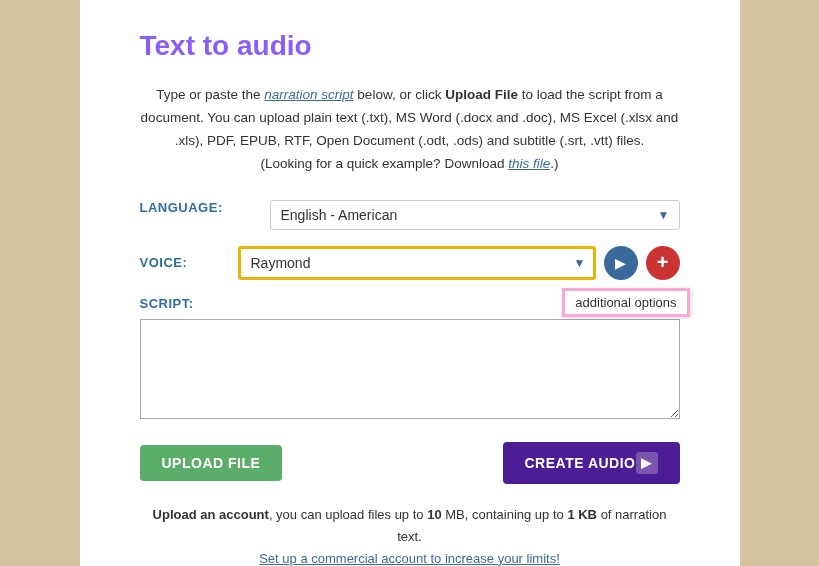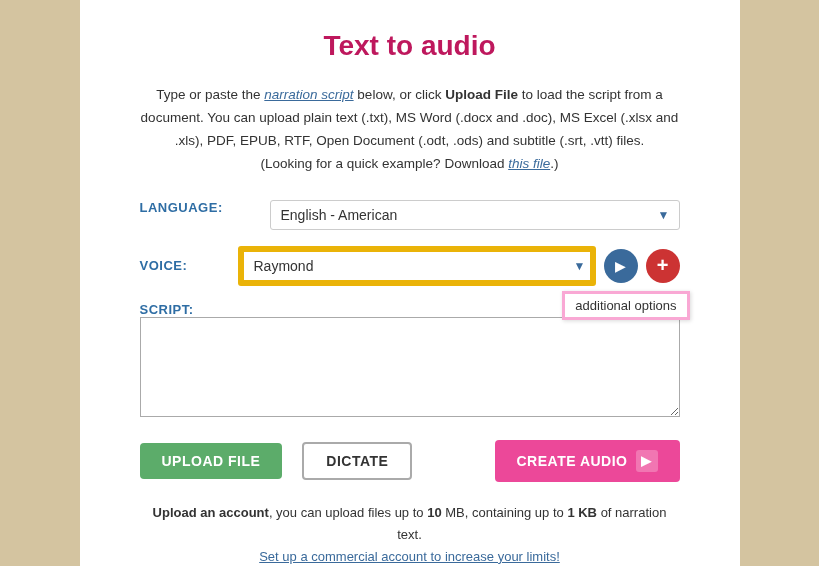--- a/index.html
+++ b/index.html
@@ -17,22 +17,22 @@
 
     .main-container {
       background: #fff;
       width: 660px;
       min-height: 566px;
       padding: 30px 60px 40px 60px;
       margin: 0 auto;
     }
 
     .page-title {
-      text-align: center;
-      color: #be185d;
+      text-align: left;
+      color: #8b5cf6;
       font-size: 28px;
       font-weight: bold;
       margin-bottom: 22px;
     }
 
     .description {
       text-align: center;
       color: #333;
       font-size: 13.5px;
       line-height: 1.7;
@@ -94,21 +94,21 @@
     }
 
     .voice-select-wrapper {
       flex: 1;
       position: relative;
     }
 
     .voice-select-wrapper select {
       width: 100%;
       padding: 6px 44px 6px 10px;
-      border: 6px solid #eab308;
+      border: 3px solid #eab308;
       border-radius: 3px;
       font-size: 14px;
       color: #333;
       appearance: none;
       background: #fff;
       cursor: pointer;
     }
 
     .btn-play {
       width: 34px;
@@ -154,20 +154,21 @@
       white-space: nowrap;
       box-shadow: 1px 1px 4px rgba(0,0,0,0.15);
       z-index: 10;
     }
 
     .script-label {
       color: #2e6da4;
       font-weight: bold;
       font-size: 13px;
       letter-spacing: 0.5px;
+      margin-bottom: 8px;
     }
 
     .script-textarea {
       width: 100%;
       height: 100px;
       border: 1px solid #aaa;
       resize: both;
       font-size: 14px;
       padding: 6px;
       color: #333;
@@ -199,32 +200,31 @@
       border: 2px solid #aaa;
       border-radius: 4px;
       padding: 9px 22px;
       font-size: 14px;
       font-weight: bold;
       cursor: pointer;
       letter-spacing: 0.5px;
     }
 
     .btn-create {
-      background: #ec4899;
+      background: #4c1d95;
       color: #fff;
       border: none;
       border-radius: 4px;
       padding: 10px 22px;
       font-size: 14px;
       font-weight: bold;
       cursor: pointer;
       letter-spacing: 0.5px;
       display: flex;
       align-items: center;
-      gap: 8px;
       margin-left: auto;
     }
 
     .btn-create .play-icon {
       width: 22px;
       height: 22px;
       background: rgba(255,255,255,0.25);
       border-radius: 3px;
       display: flex;
       align-items: center;
@@ -297,21 +297,20 @@
     </div>
   </div>
 
   <div>
     <div class="script-label">SCRIPT:</div>
     <textarea class="script-textarea" style=""></textarea>
   </div>
 
   <div class="buttons-row">
     <button class="btn-upload">UPLOAD FILE</button>
-    <button class="btn-dictate">DICTATE</button>
     <button class="btn-create">
       <span>CREATE AUDIO</span>
       <span class="play-icon">▶</span>
     </button>
   </div>
 
   <div class="footer-note">
     <strong>Upload an account</strong><span>, you can upload files up to </span><strong>10</strong><span> MB, containing up to </span><strong>1 KB</strong><span> of narration text.</span><br>
     <a>Set up a commercial account to increase your limits!</a>
   </div>

